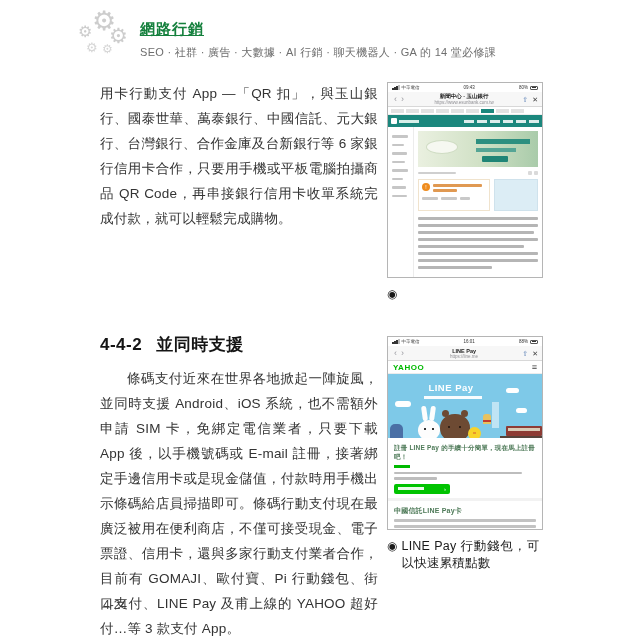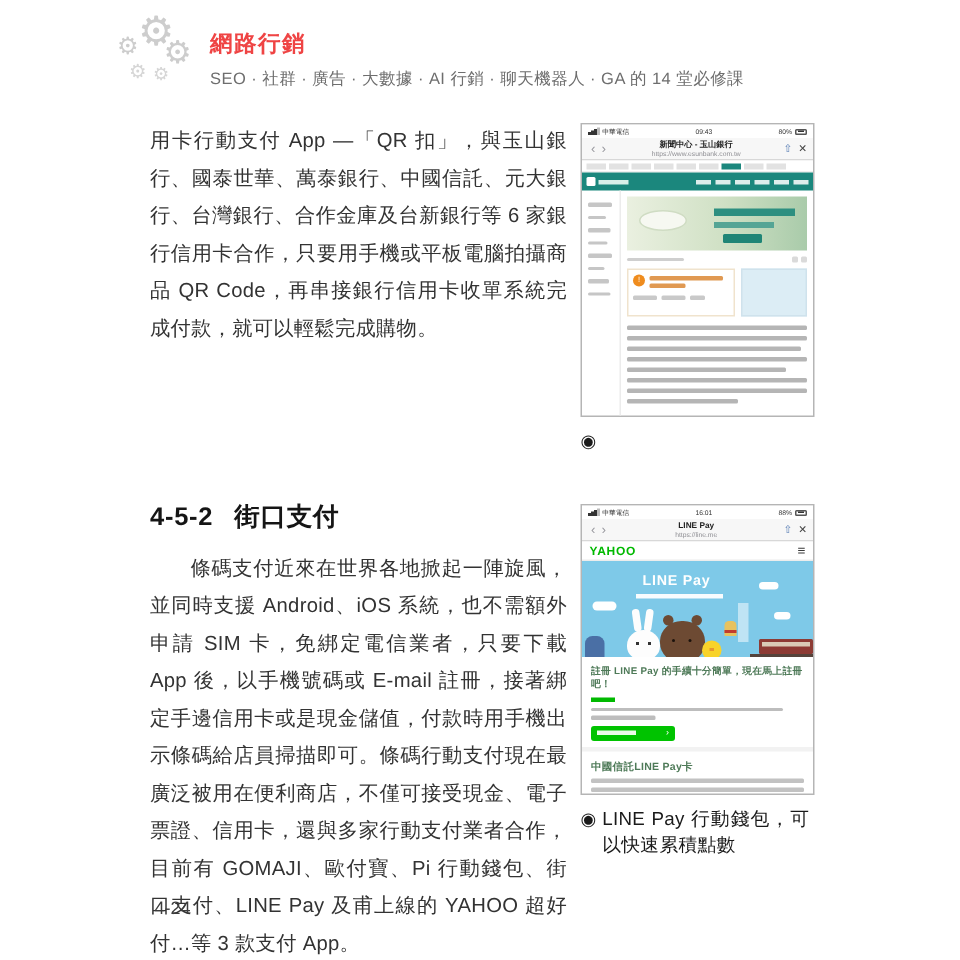--- a/index.html
+++ b/index.html
@@ -12,21 +12,21 @@
   
   .hdr { position:absolute; left:76px; top:8px; display:flex; align-items:flex-start; }
   .logo { position:relative; width:58px; height:54px; color:#cdcdcd; }
   .logo span { position:absolute; line-height:1; }
   .g1 { left:16px; top:0;  font-size:27px; }
   .g2 { left:33px; top:17px; font-size:21px; }
   .g3 { left:2px;  top:16px; font-size:16px; }
   .g4 { left:10px; top:33px; font-size:13px; color:#d6d6d6; }
   .g5 { left:26px; top:35px; font-size:12px; color:#d6d6d6; }
   .hdr-titles { margin-left:6px; padding-top:12px; }
-  .book-title { font-size:15px; font-weight:bold; color:#ef4444; letter-spacing:1px; }
+  .book-title { font-size:15px; font-weight:bold; color:#15803d; letter-spacing:1px;text-decoration:underline; }
   .book-subtitle { margin-top:6px; font-size:11px; color:#6e6e6e; letter-spacing:0.3px; }
 
   
   .p1 { position:absolute; left:100px; top:81px; width:278px;
         font-size:13.5px; line-height:25px; text-align:justify; letter-spacing:0.2px; color:#333; }
   .sec-heading { position:absolute; left:100px; top:333px; font-size:17px; font-weight:bold; color:#151515; letter-spacing:0.5px; }
   .sec-heading .num { margin-right:14px; }
   .p2 { position:absolute; left:100px; top:366px; width:278px;
         font-size:13.5px; line-height:25px; text-align:justify; letter-spacing:0.2px; color:#333;
         text-indent:2em; }
@@ -163,21 +163,21 @@
     </div>
     <div class="hdr-titles">
       <div class="book-title">網路行銷</div>
       <div class="book-subtitle">SEO · 社群 · 廣告 · 大數據 · AI 行銷 · 聊天機器人 · GA 的 14 堂必修課</div>
     </div>
   </div>
 
   <p class="p1">用卡行動支付 App —「QR 扣」，與玉山銀行、國泰世華、萬泰銀行、中國信託、元大銀行、台灣銀行、合作金庫及台新銀行等 6 家銀行信用卡合作，只要用手機或平板電腦拍攝商品 QR Code，再串接銀行信用卡收單系統完成付款，就可以輕鬆完成購物。</p>
 
   <div class="sec-heading">
-    <span class="num">4-5-2</span><span>街口支付</span>
+    <span class="num">4-4-2</span><span>並同時支援</span>
   </div>
 
   <p class="p2">條碼支付近來在世界各地掀起一陣旋風，並同時支援 Android、iOS 系統，也不需額外申請 SIM 卡，免綁定電信業者，只要下載 App 後，以手機號碼或 E-mail 註冊，接著綁定手邊信用卡或是現金儲值，付款時用手機出示條碼給店員掃描即可。條碼行動支付現在最廣泛被用在便利商店，不僅可接受現金、電子票證、信用卡，還與多家行動支付業者合作，目前有 GOMAJI、歐付寶、Pi 行動錢包、街口支付、LINE Pay 及甫上線的 YAHOO 超好付…等 3 款支付 App。</p>
 
   <div class="pageno">4-24</div>
 
   <div class="figcol">
 
     <div class="phone phone1">
       <div class="statusbar">

